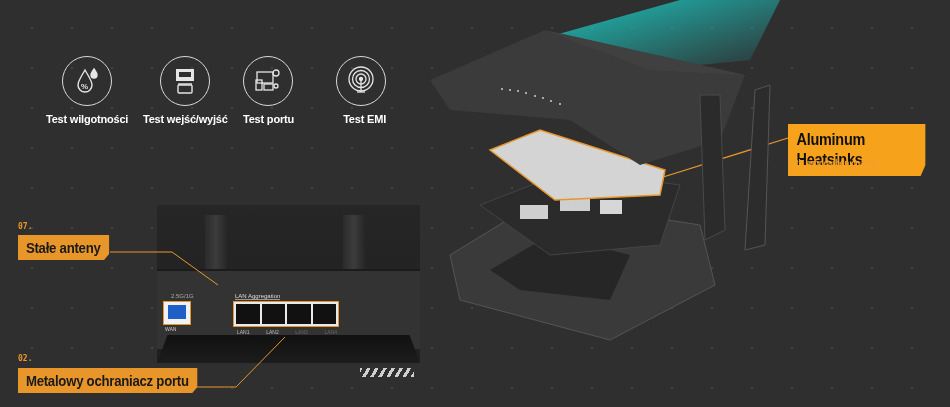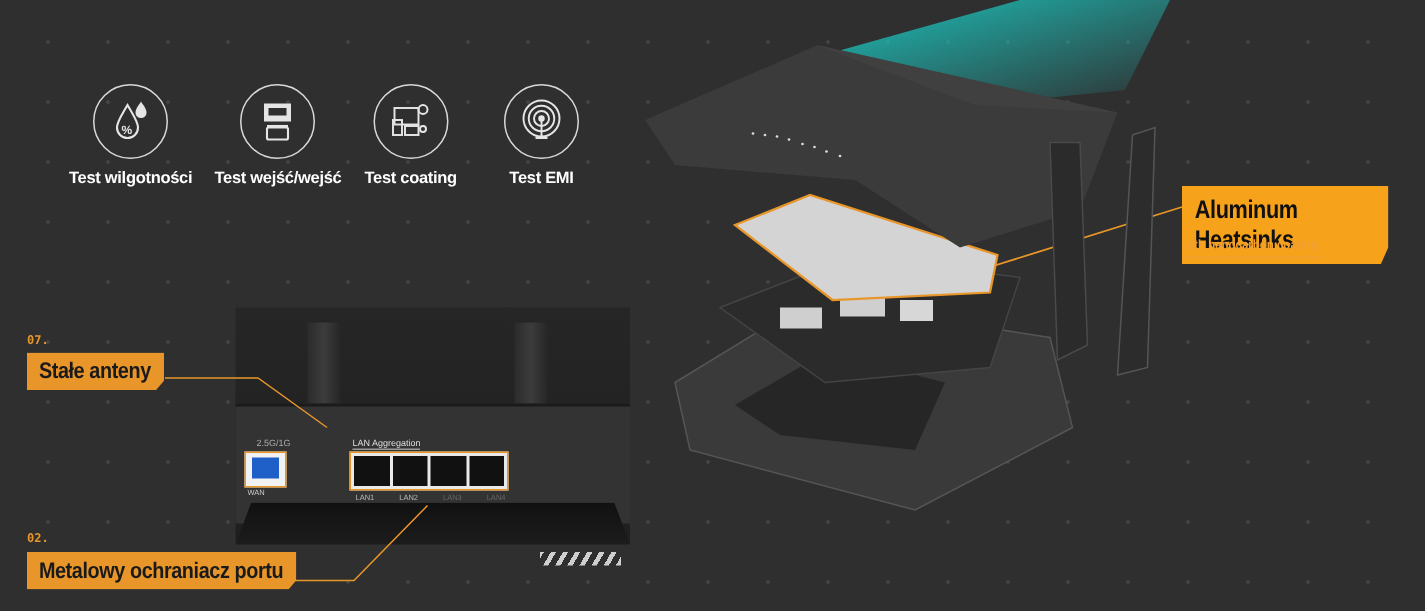--- a/index.html
+++ b/index.html
@@ -13,21 +13,21 @@
     background-image:
       radial-gradient(circle, rgba(255,255,255,0.10) 1px, transparent 1.5px);
     background-size:40px 40px;
     background-position:12px 8px;
   }
   .icon-item { position:absolute; top:56px; text-align:center; color:#fff; font-size:11px; font-weight:bold; }
   .icon-circle {
     width:48px; height:48px; border:1.5px solid #d9d9d9; border-radius:50%;
     margin:0 auto 7px; display:flex; align-items:center; justify-content:center;
   }
-  .icon-label { white-space:nowrap; letter-spacing:-0.2px; }
+  .icon-label { white-space:nowrap; letter-spacing:-0.2px;text-align:right; }
 
   .num { position:absolute; color:#e8962a; font-size:8px; font-weight:bold; font-family:"DejaVu Sans Mono", monospace; }
   .callout {
     position:absolute; background:#e8962a; color:#1a1a1a;
     font-weight:bold; font-family:"Liberation Sans Narrow","Liberation Sans", sans-serif;
     font-size:15px; padding:4px 10px 4px 9px; letter-spacing:-0.3px;
     clip-path:polygon(0 0,100% 0,100% 75%,calc(100% - 6px) 100%,0 100%);
     transform:scaleX(0.88); transform-origin:left center;
   }
   .callout-big {
@@ -68,34 +68,34 @@
 
 <div class="icon-item" style="left:143px;">
   <div class="icon-circle">
     <svg width="30" height="30" viewBox="0 0 30 30" fill="none" stroke="#e5e5e5" stroke-width="1.4">
       <rect x="6" y="3" width="18" height="12" fill="#e5e5e5" stroke="none"></rect>
       <rect x="9" y="6" width="12" height="5" fill="#2f2f30" stroke="none"></rect>
       <rect x="8" y="19" width="14" height="8" rx="1"></rect>
       <line x1="8" y1="18" x2="22" y2="18"></line>
     </svg>
   </div>
-  <div class="icon-label">Test wejść/wejść</div>
+  <div class="icon-label">Test wejść/wyjść</div>
 </div>
 
 <div class="icon-item" style="left:243px;">
   <div class="icon-circle">
     <svg width="30" height="30" viewBox="0 0 30 30" fill="none" stroke="#e5e5e5" stroke-width="1.3">
       <rect x="4" y="6" width="16" height="11"></rect>
       <rect x="3" y="14" width="6" height="10"></rect>
       <rect x="11" y="18" width="9" height="6"></rect>
       <circle cx="23" cy="7" r="3"></circle>
       <circle cx="23" cy="20" r="2"></circle>
     </svg>
   </div>
-  <div class="icon-label">Test coating</div>
+  <div class="icon-label">Test portu</div>
 </div>
 
 <div class="icon-item" style="left:336px;">
   <div class="icon-circle">
     <svg width="32" height="32" viewBox="0 0 32 32" fill="none" stroke="#e5e5e5" stroke-width="1.3">
       <circle cx="16" cy="14" r="12"></circle>
       <circle cx="16" cy="14" r="8.5"></circle>
       <circle cx="16" cy="14" r="5"></circle>
       <circle cx="16" cy="14" r="1.5" fill="#e5e5e5"></circle>
       <line x1="16" y1="14" x2="16" y2="27"></line>

